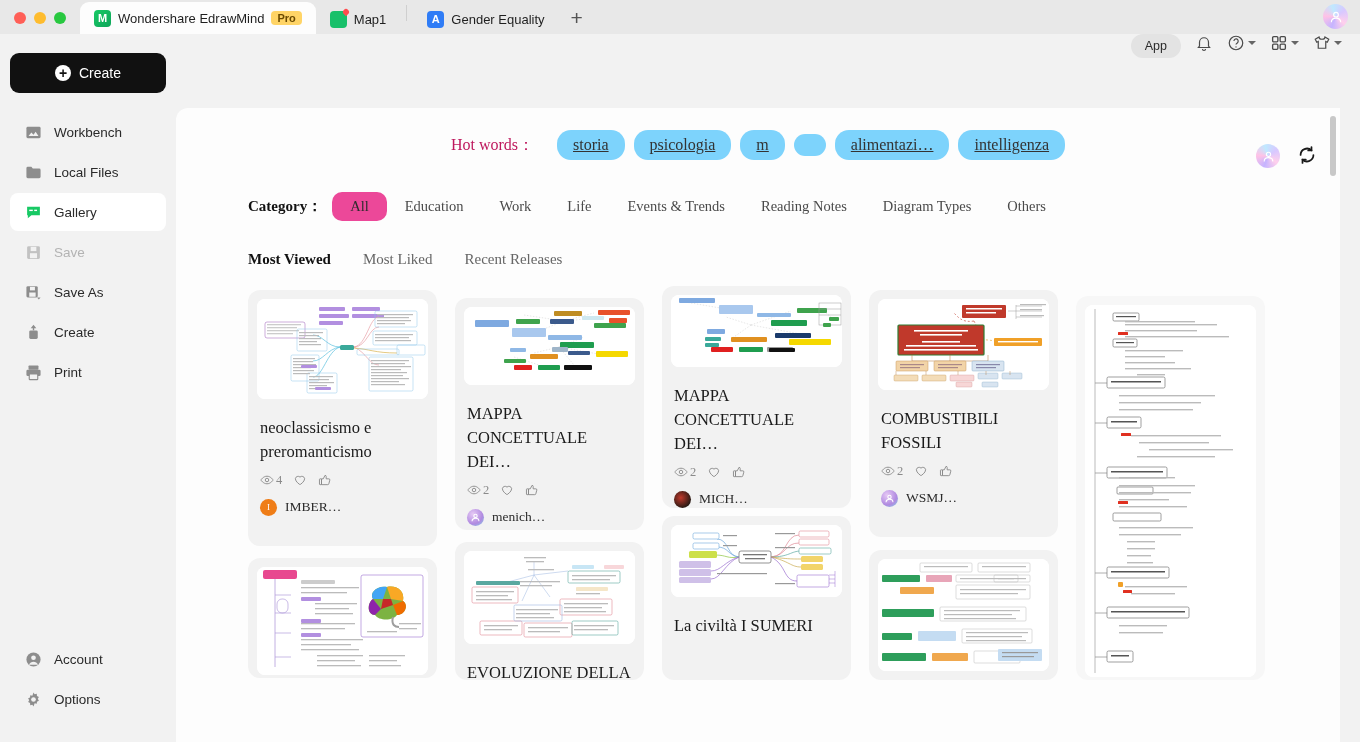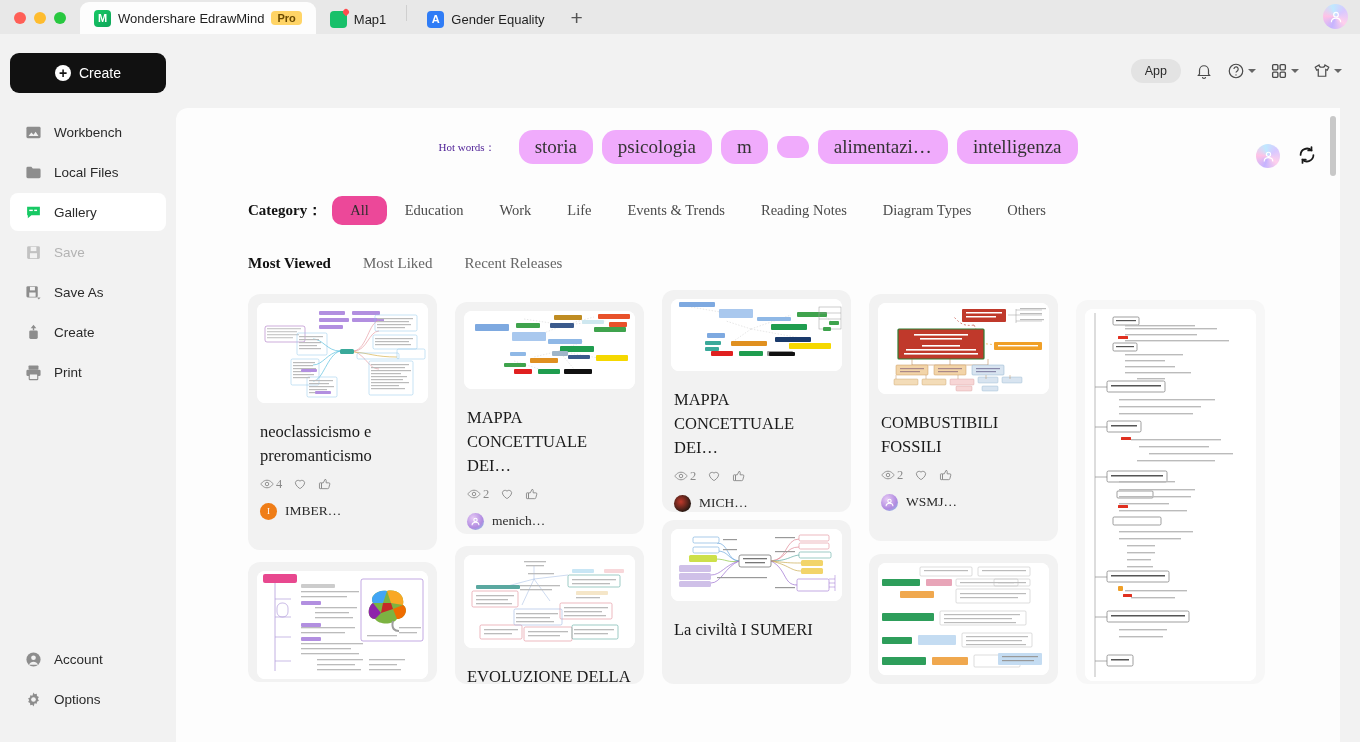--- a/index.html
+++ b/index.html
@@ -88,21 +88,21 @@
   }
   .navitem.active { background: #ffffff; }
   .navitem.disabled { color: #b3b3b3; }
   .navitem .ico { width: 17px; height: 17px; flex: none; display:flex; align-items:center; justify-content:center; }
   .navitem .ico svg { width: 17px; height: 17px; }
   .navbottom { margin-top: auto; padding-bottom: 22px; }
 
   
   .topbar {
     position: absolute; top: 34px; left: 176px; width: 1184px; height: 74px;
-    background: #f2f2f2; display: flex; align-items: center; justify-content: flex-end;
+    background: #f2f2f2; display: flex; align-items: flex-start; justify-content: flex-end;
     padding-right: 18px; gap: 14px;
   }
   .app-chip {
     background: #e3e3e3; color: #2b2b2b; font-size: 12.5px;
     border-radius: 13px; padding: 5px 14px; cursor: pointer;
   }
   .tb-ico { display: flex; align-items: center; gap: 3px; cursor: pointer; color: #444; }
   .tb-ico svg { width: 18px; height: 18px; }
   .caret { width: 0; height: 0; border-left: 4px solid transparent; border-right: 4px solid transparent; border-top: 4.5px solid #666; }
 
@@ -147,24 +147,24 @@
   .gal-avatar svg { width: 13px; height: 13px; }
   .gal-refresh {
     position: absolute; right: 22px; top: 36px; width: 22px; height: 22px; cursor: pointer;
   }
   .gal-refresh svg { width: 22px; height: 22px; }
 
   .hotwords {
     display: flex; align-items: center; justify-content: center;
     gap: 9px; margin-top: 22px; font-family: "Liberation Serif", serif;
   }
-  .hot-label { font-size: 11px; color: #4c1d95; margin-right: 14px; }
+  .hot-label { font-size: 16px; color: #be185d; margin-right: 14px; }
   .hot-pill {
-    background: #f0abfc; border-radius: 14px; padding: 6px 16px;
-    font-size: 19px; color: #333; cursor: pointer; white-space: nowrap;
+    background: #7dd3fc; border-radius: 14px; padding: 6px 16px;
+    font-size: 16px; color: #333; cursor: pointer; white-space: nowrap; text-decoration: underline;
   }
   .hot-pill.blank { min-width: 32px; height: 22px; padding: 0; }
 
   .cat-row {
     display: flex; align-items: center; margin: 32px 0 0 72px;
     font-family: "Liberation Serif", serif;
   }
   .cat-label { font-size: 15px; font-weight: bold; color: #111; margin-right: 10px; }
   .cat-item {
     font-size: 14.5px; color: #4a4a4a; padding: 6px 18px; border-radius: 6px; cursor: pointer;

